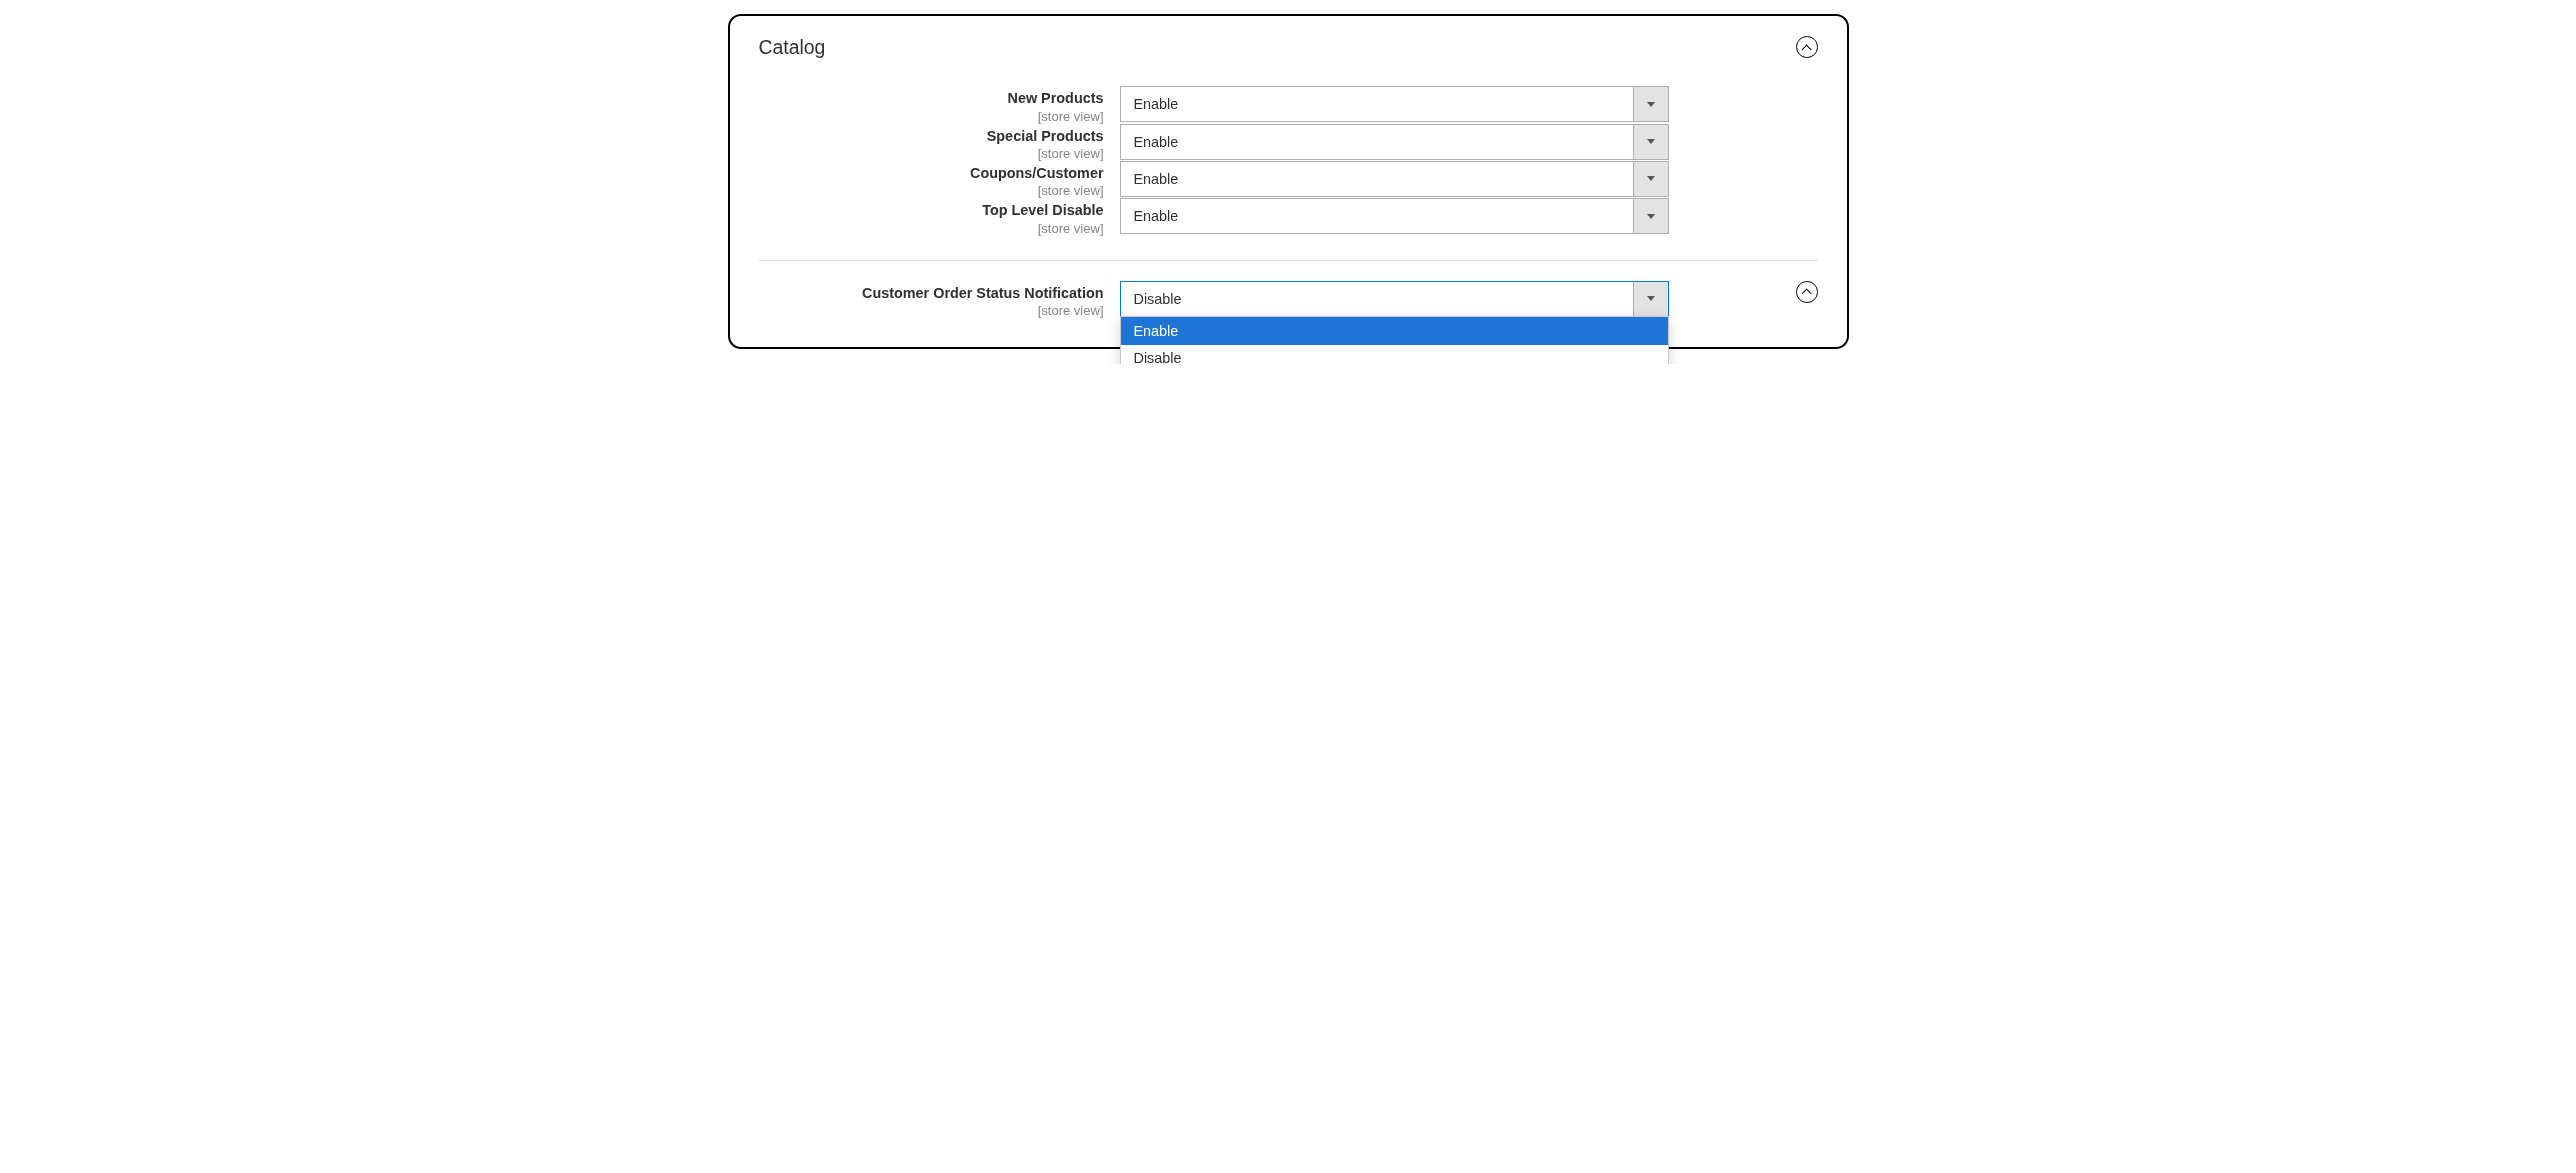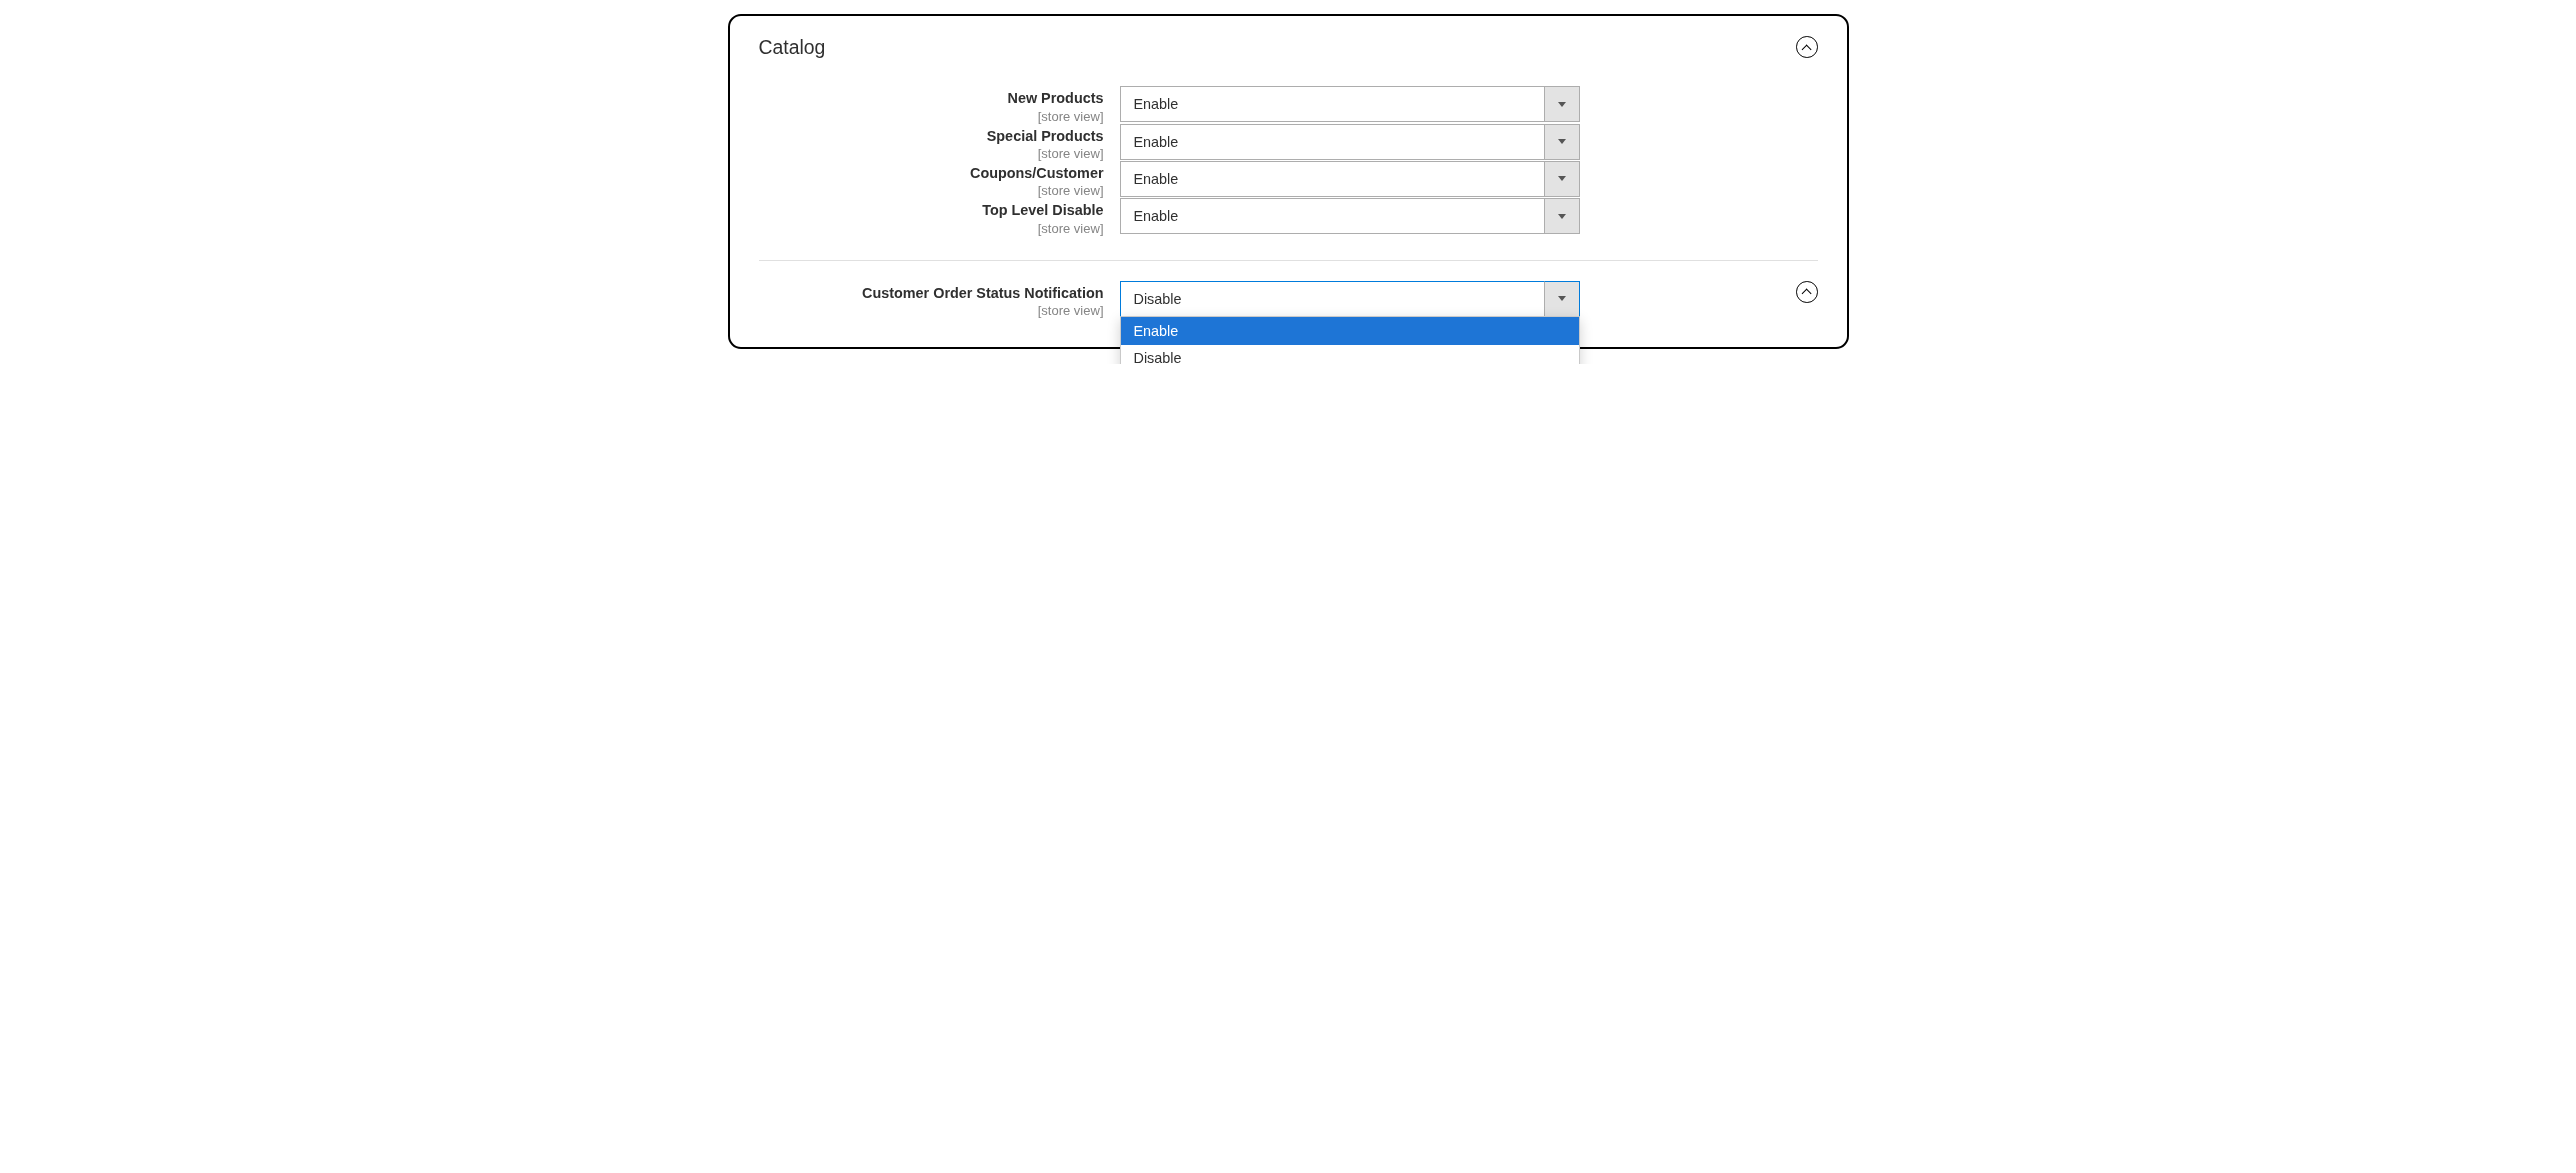--- a/index.html
+++ b/index.html
@@ -53,21 +53,21 @@
     }
     .form-rows { display: flex; flex-direction: column; }
     .row { display: flex; align-items: flex-start; gap: 16px; }
     .label-col {
       width: 345px;
       text-align: right;
       padding-top: 2.9px;
     }
     .fld-label { font-size: 14.4px; font-weight: 600; color: #303030; line-height: 1.25; }
     .scope { font-size: 13px; color: #858585; margin-top: 1.4px; }
-    .select-wrap { position: relative; width: 460px; }
+    .select-wrap { position: relative; width: 549px; }
     .select {
       width: 100%;
       height: 36px;
       border: 0.7px solid #adadad;
       background: #fff;
       display: flex;
       align-items: center;
       padding: 0 13px;
       font-size: 14.4px;
       color: #303030;

